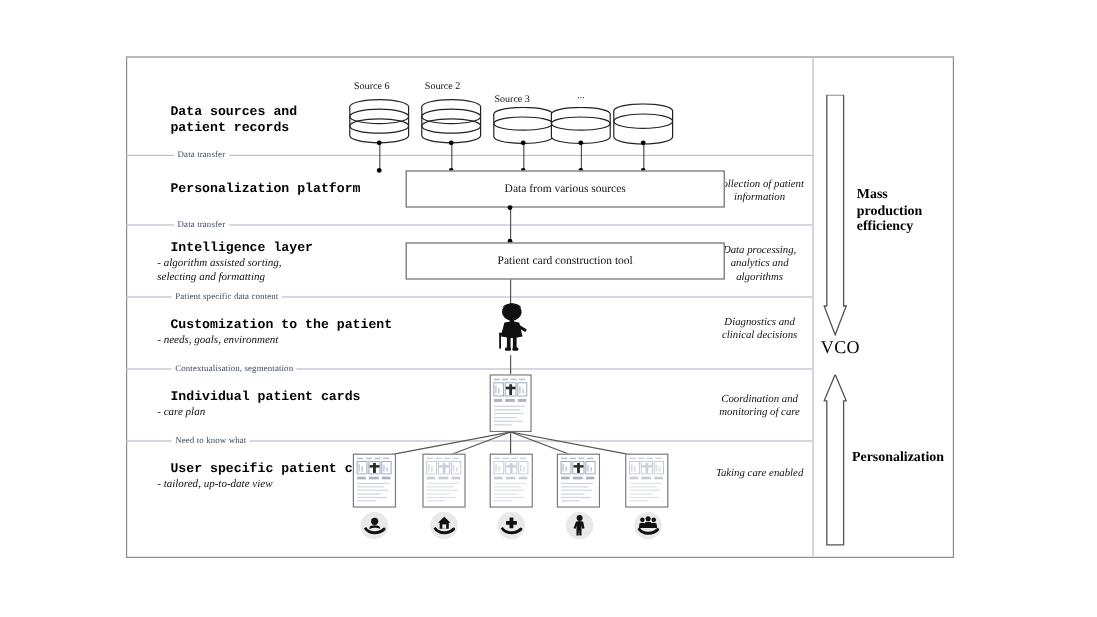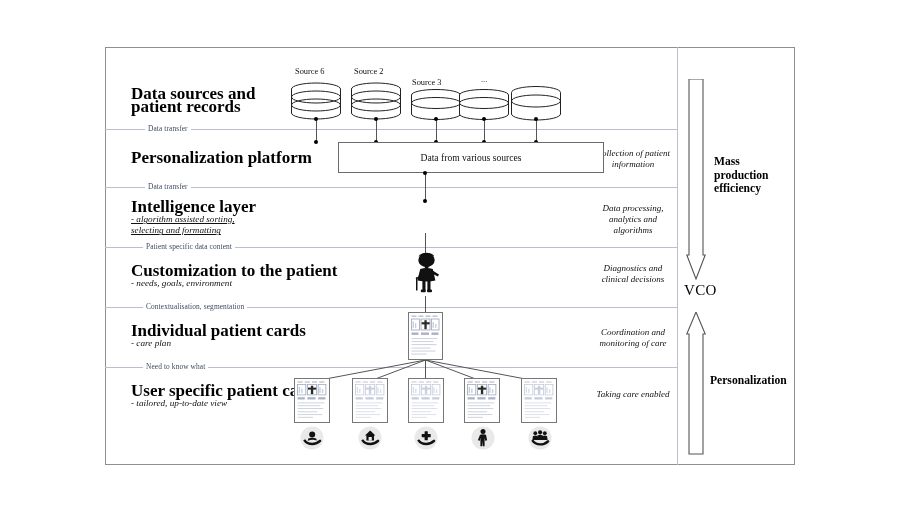--- a/index.html
+++ b/index.html
@@ -30,26 +30,27 @@
     color:#3d4a63;
     background:#fff;
     padding:0 3px;
     white-space:nowrap;
     letter-spacing:.1px;
   }
 
   
   .layer-title{
     position:absolute;
-    font-family:Liberation Serif, serif;
+    font-family:Liberation Mono, monospace;
     font-weight:bold;
-    font-size:17px;
+    font-size:11px;
     line-height:12.6px;
     color:#000;
     white-space:pre-line;
+    margin-left:11px;
   }
   .layer-sub{
     position:absolute;
     font-family:"Liberation Serif", serif;
     font-style:italic;
     font-size:9.2px;
     line-height:11.4px;
     color:#111;
     white-space:pre-line;
   }
@@ -155,21 +156,21 @@
   <div class="divider-label" style="left:143px;top:362px;">Need to know what</div>
 
   <div class="divider" style="left:677px;top:47px;width:0;height:418px;border-top:none;border-left:1px solid #b9bfcc;"></div>
 
   <div class="layer-title" style="left:131px;top:88px;">Data sources and
 patient records</div>
 
   <div class="layer-title" style="left:131px;top:152px;">Personalization platform</div>
 
   <div class="layer-title" style="left:131px;top:201px;">Intelligence layer</div>
-  <div class="layer-sub" style="left:131px;top:214px;text-decoration:underline;">- algorithm assisted sorting,
+  <div class="layer-sub" style="left:131px;top:214px;">- algorithm assisted sorting,
   selecting and formatting</div>
 
   <div class="layer-title" style="left:131px;top:265px;">Customization to the patient</div>
   <div class="layer-sub" style="left:131px;top:278px;">- needs, goals, environment</div>
 
   <div class="layer-title" style="left:131px;top:325px;">Individual patient cards</div>
   <div class="layer-sub" style="left:131px;top:338px;">- care plan</div>
 
   <div class="layer-title" style="left:131px;top:385px;">User specific patient cards</div>
   <div class="layer-sub" style="left:131px;top:398px;">- tailored, up-to-date view</div>
@@ -249,20 +250,23 @@
   <div class="dot" style="left:533.8px;top:140px;"></div>
 
   <div class="cbox" style="left:292px;top:142px;width:266px;height:31px;">
     <span>Data from various sources</span>
   </div>
 
   <div class="vline" style="left:425px;top:173px;height:29px;"></div>
   <div class="dot" style="left:422.8px;top:171px;"></div>
   <div class="dot" style="left:422.8px;top:199px;"></div>
 
+  <div class="cbox" style="left:292px;top:202px;width:266px;height:31px;">
+    <span>Patient card construction tool</span>
+  </div>
 
   <div class="vline" style="left:425px;top:233px;height:22px;"></div>
 
   <div class="patient" style="left:407px;top:252px;">
     <svg width="38" height="44" viewBox="0 0 38 44">
       <g fill="#111">
 
         <ellipse cx="19.5" cy="8" rx="8.2" ry="7.2"></ellipse>
         <path d="M11.5 5 q1-4 8-4 q7 0 8 4 q-2-2.5-8-2.5 q-6 0-8 2.5z"></path>
 

